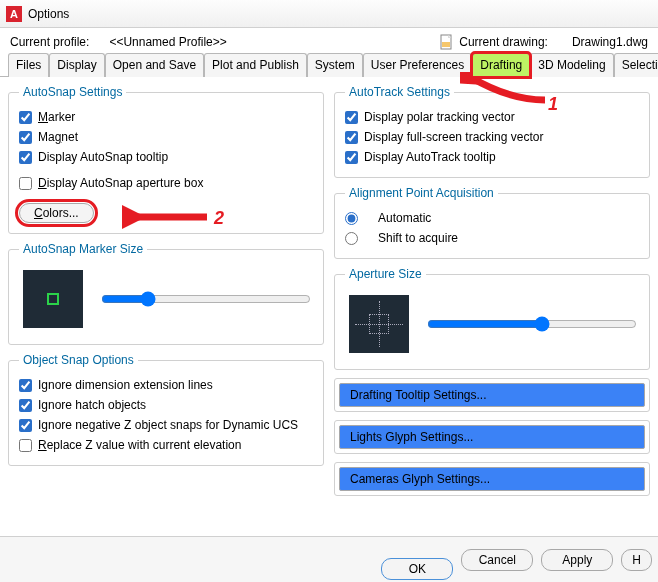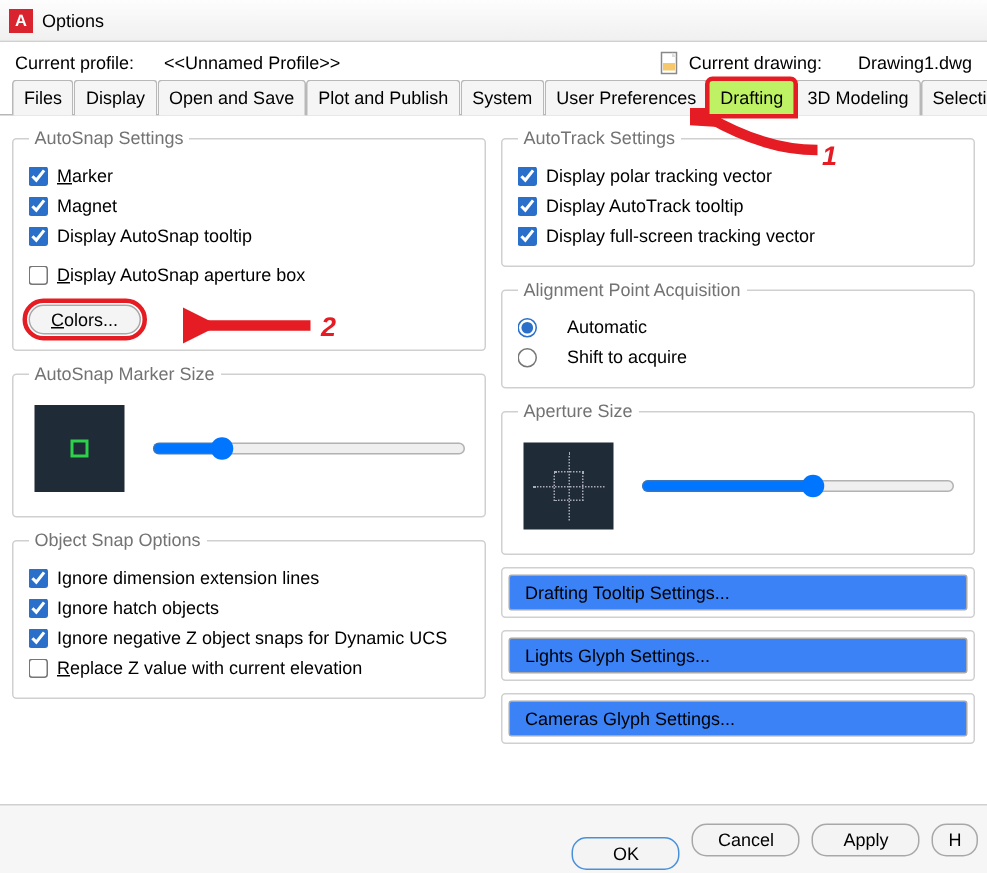--- a/index.html
+++ b/index.html
@@ -11,21 +11,21 @@
 .headerrow .label { margin-right:20px; }
 .headerrow .file-icon { width:16px; height:16px; margin:0 4px 0 auto; }
 .file-icon svg{display:block}
 .tabs { display:flex; padding:0 8px; border-bottom:1px solid #b8b8b8; gap:0; }
 .tab { padding:4px 7px; border:1px solid #b8b8b8; border-bottom:none; background:#f5f5f5; border-radius:3px 3px 0 0; position:relative; top:1px; cursor:pointer; white-space:nowrap; }
 .tab.active { background:#bef264; border-bottom:1px solid #fff; }
 .tab.highlight { outline:3px solid #e51c23; outline-offset:-1px; z-index:5; }
 .content { display:flex; padding:8px 8px 0 8px; gap:10px; }
 .col { flex:1; display:flex; flex-direction:column; gap:8px; }
 fieldset { border:1px solid #d0d0d0; border-radius:3px; padding:8px 10px 10px 10px; margin:0; }
-legend { padding:0 4px; color:#737373; }
+legend { padding:0 4px; color:#0369a1; }
 .chk { display:flex; align-items:center; gap:6px; padding:3px 0; }
 .chk input { width:13px; height:13px; accent-color:#2a6fc9; margin:0; }
 .chk .u { text-decoration:underline; }
 .btn { padding:2px 14px; border:1px solid #a8a8a8; background:#f4f4f4; border-radius:10px; cursor:pointer; }
 .btn.hl { outline:3px solid #e51c23; outline-offset:1px; }
 .radiorow { display:flex; align-items:center; gap:20px; padding:3px 0; }
 .radiorow input { margin:0; accent-color:#2a6fc9; }
 .preview { display:flex; align-items:center; gap:16px; padding:6px 4px; }
 .box { width:60px; height:58px; background:#1f2b36; position:relative; }
 .box .sq { position:absolute; top:50%; left:50%; width:12px; height:12px; border:2px solid #2bd24a; transform:translate(-50%,-50%); }
@@ -134,25 +134,25 @@
 
   <div class="col">
     <fieldset>
       <legend>AutoTrack Settings</legend>
       <label class="chk">
           <input type="checkbox" checked="" style="">
           <span>Display polar tracking vector</span>
         </label>
       <label class="chk">
           <input type="checkbox" checked="" style="">
+          <span>Display full-screen tracking vector</span>
+        </label>
+      <label class="chk">
+          <input type="checkbox" checked="" style="">
           <span>Display AutoTrack tooltip</span>
-        </label>
-      <label class="chk">
-          <input type="checkbox" checked="" style="">
-          <span>Display full-screen tracking vector</span>
         </label>
     </fieldset>
 
     <fieldset>
       <legend>Alignment Point Acquisition</legend>
       <label class="radiorow">
           <input type="radio" name="align" checked="" style="">
           <span>Automatic</span>
         </label>
       <label class="radiorow">

